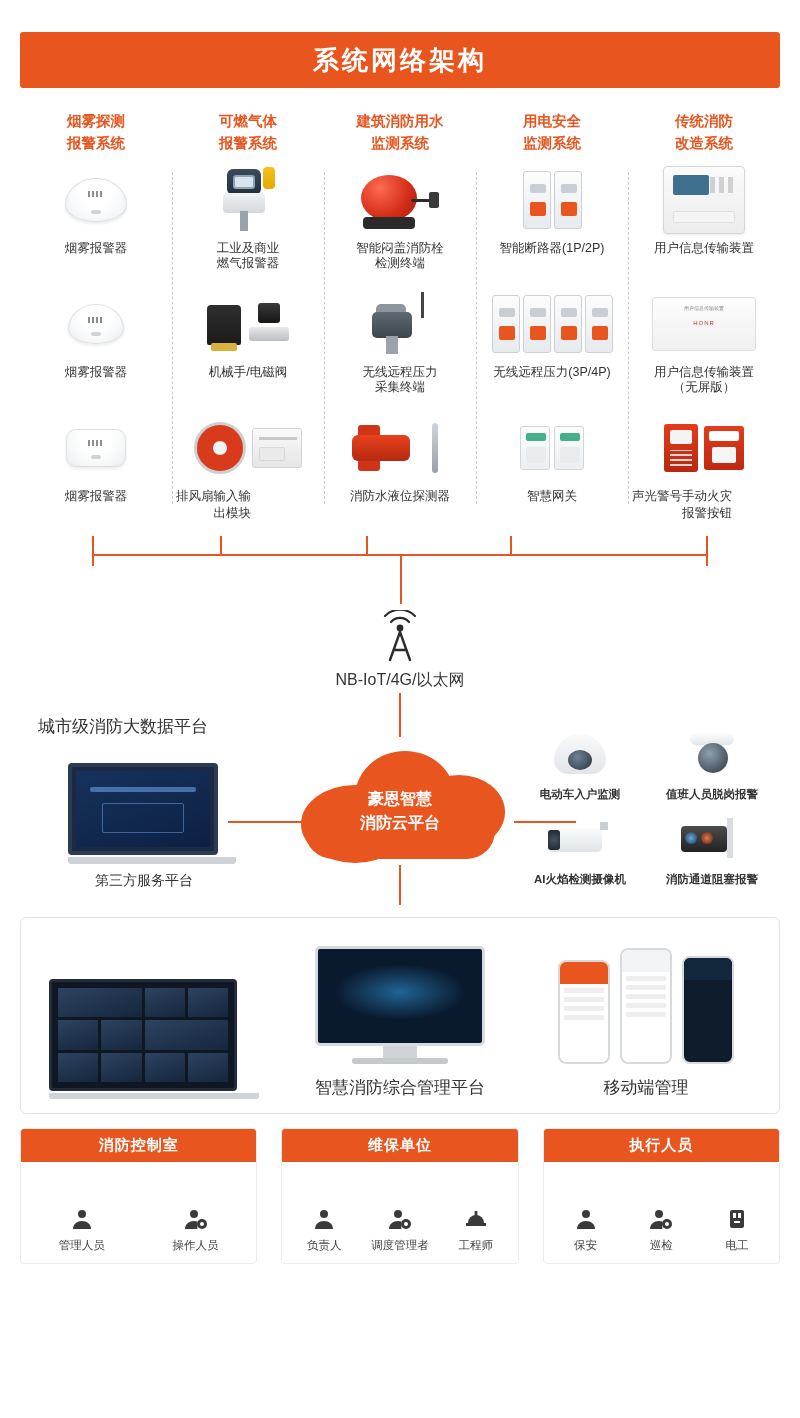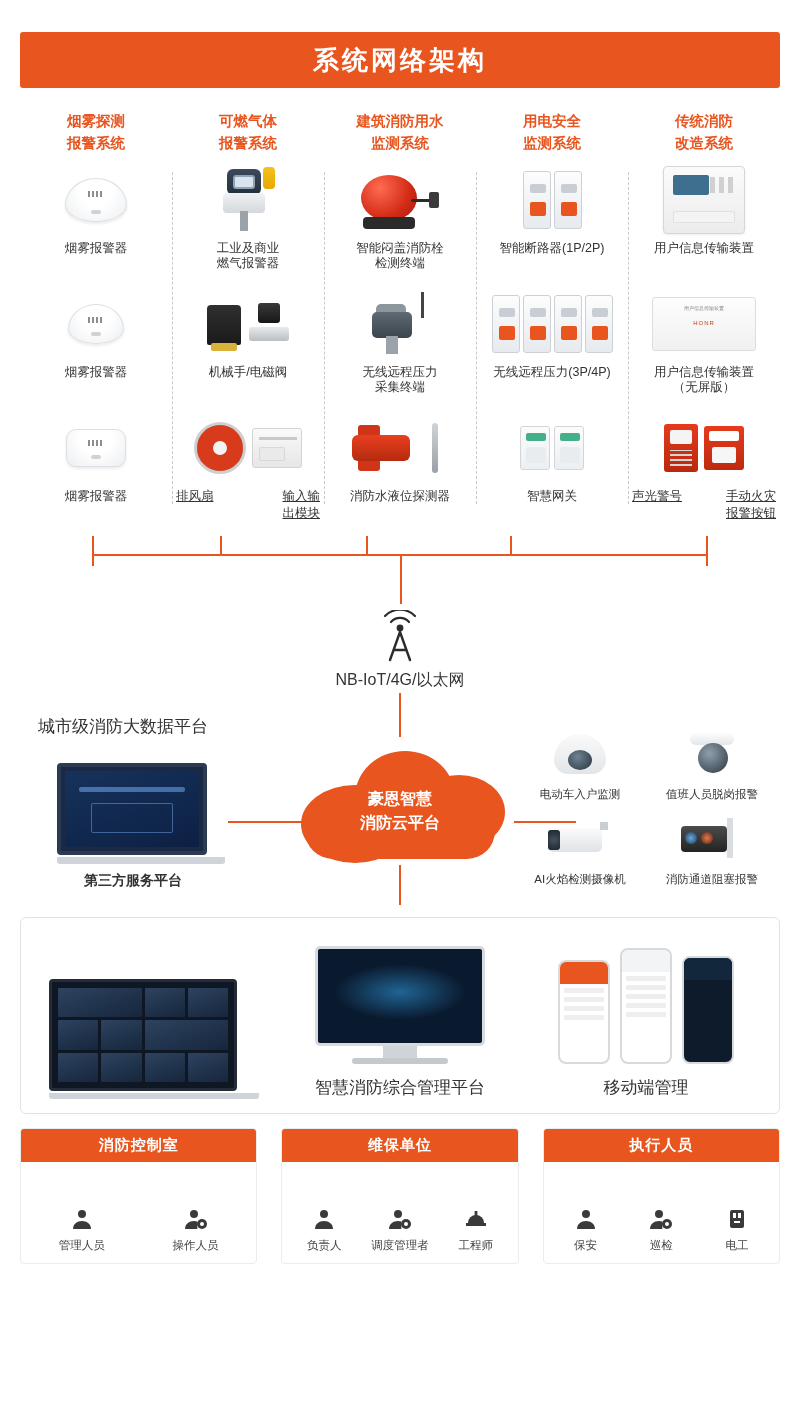--- a/index.html
+++ b/index.html
@@ -73,22 +73,21 @@
   .cell-label {
     font-size: 12.5px;
     color: #333;
     text-align: center;
     line-height: 17px;
   }
   .cell-label.two { margin-top: -2px; }
   .dual-labels {
     display: flex;
     width: 100%;
-    justify-content: space-between;
-    text-decoration: underline;
+    justify-content: flex-start;
   }
 
   
   .smoke-det {
     width: 62px; height: 44px;
     background: radial-gradient(ellipse at 50% 20%, #ffffff 40%, #eceef0 100%);
     border: 1px solid #dcdfe3;
     border-radius: 50% / 62% 62% 38% 38%;
     position: relative;
     box-shadow: 0 2px 3px rgba(0,0,0,.08);
@@ -363,21 +362,21 @@
   .cloud .base {
     position:absolute; left: 10px; bottom: 4px; width: 190px; height: 56px;
     background:#e8551e; border-radius: 30px;
   }
   .cloud .txt {
     position:absolute; left:0; right:0; top: 42px;
     text-align:center; color:#fff; font-size: 16px; font-weight: bold; line-height: 24px;
     z-index: 3;
   }
   .monitor-left {
-    position:absolute; left: 37px; top: 66px; width: 152px; text-align:center;font-weight:bold;
+    position:absolute; left: 48px; top: 66px; width: 152px; text-align:center;
   }
   .laptop {
     width: 150px; height: 92px;
     background:#1b2a44; border: 4px solid #2c3a52; border-radius: 4px;
     position: relative; overflow: hidden;
   }
   .laptop .scr {
     position:absolute; inset: 4px;
     background: linear-gradient(160deg,#16325c,#0d2043);
   }
@@ -391,21 +390,21 @@
   }
   .laptop-stand {
     width: 168px; height: 7px; background:#cfd4da; margin: 2px auto 0; border-radius: 0 0 3px 3px;
   }
   .monitor-left .cap { margin-top: 8px; font-size: 14px; }
 
   .right-devices {
     position:absolute; right: 10px; top: 26px; width: 248px;
   }
   .rd-row { display:flex; justify-content: space-between; }
-  .rd-item { width: 116px; text-align:center; }
+  .rd-item { width: 116px; text-align:center;font-weight:bold; }
   .rd-art { height: 62px; display:flex; align-items:center; justify-content:center; }
   .rd-cap { font-size: 11.5px; color:#333; margin-top: 2px; }
 
   .cam-dome {
     width: 52px; height: 40px;
     background: linear-gradient(180deg,#fafafa,#e2e5e8);
     border-radius: 26px 26px 14px 14px; position:relative;
   }
   .cam-dome::after {
     content:""; position:absolute; left: 14px; bottom: 4px; width: 24px; height: 20px;

